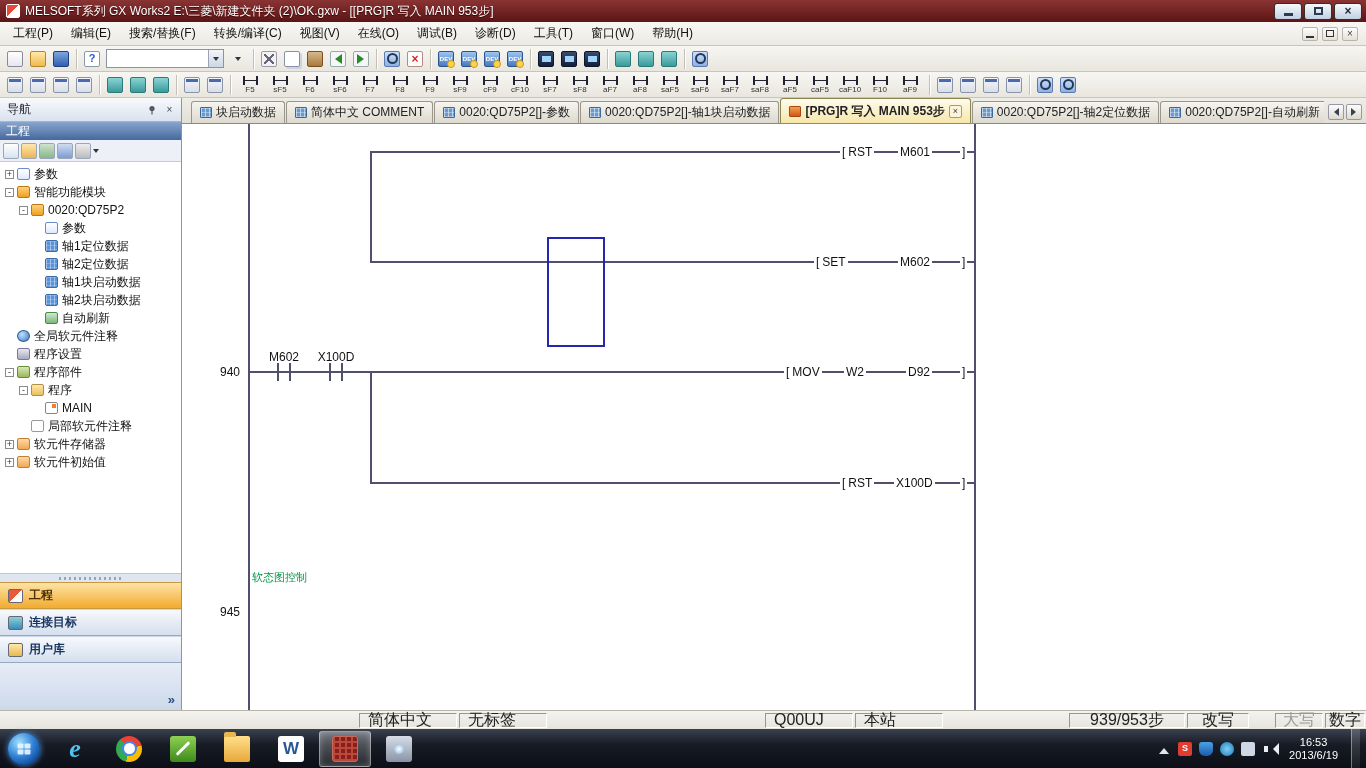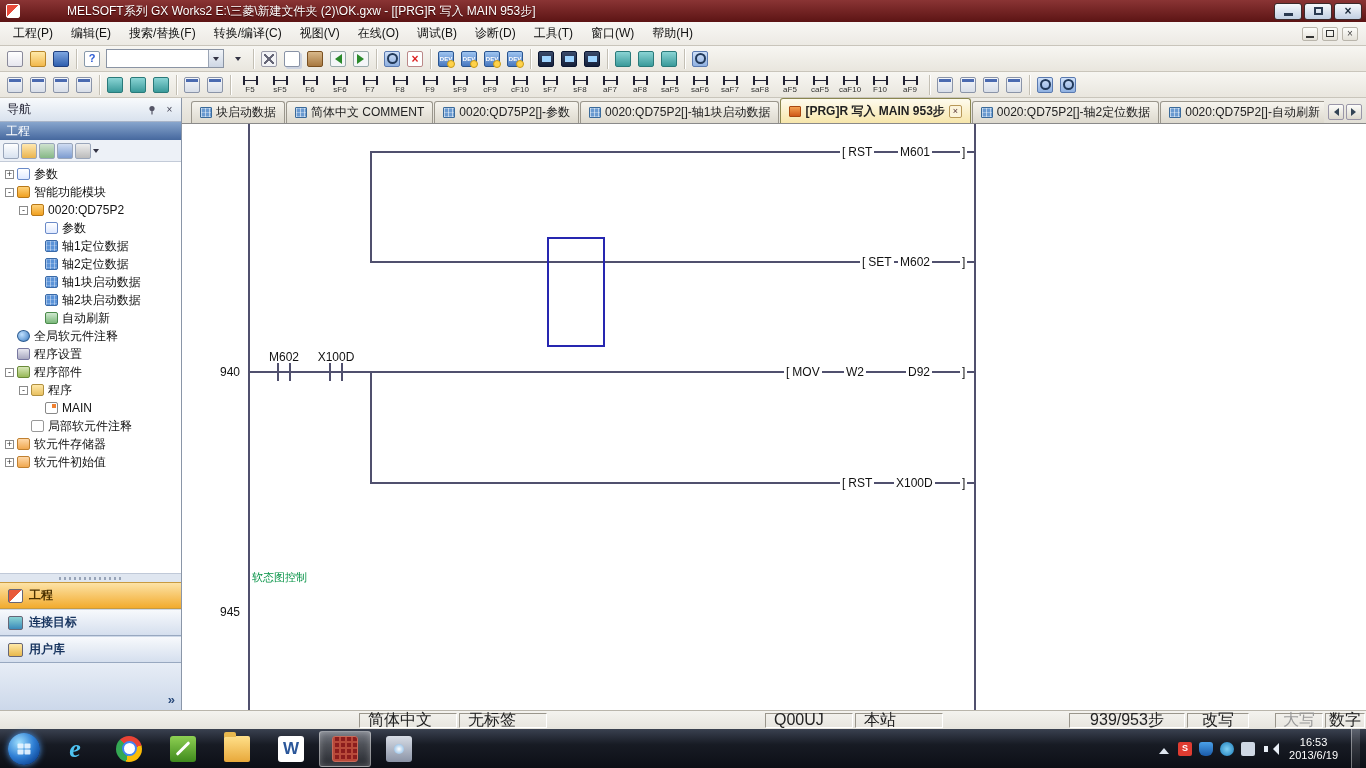--- a/index.html
+++ b/index.html
@@ -2,21 +2,21 @@
 <html><head>
 <meta charset="utf-8">
 <style>
   html,body{margin:0;padding:0;background:#000;}
   *{box-sizing:border-box;}
   .app{position:relative;width:1366px;height:768px;overflow:hidden;
        font-family:"Liberation Sans","DejaVu Sans",sans-serif;font-size:12px;color:#111;background:#fff;}
 
   
   .titlebar{position:absolute;left:0;top:0;width:1366px;height:22px;
-    background:linear-gradient(#8a3434,#5c1414);display:flex;align-items:center;padding:0 4px;color:#fff;gap:42px;}
+    background:linear-gradient(#8a3434,#5c1414);display:flex;align-items:center;padding:0 4px;color:#fff;}
   .app-icon{width:14px;height:14px;margin:0 5px 0 2px;border-radius:2px;
     background:linear-gradient(135deg,#e84a3a 0 50%,#fff 50% 100%);border:1px solid #fff;flex:0 0 auto;}
   .title-text{font-size:12px;white-space:nowrap;overflow:hidden;text-shadow:0 1px 1px #300;}
   .win-btns{margin-left:auto;display:flex;gap:2px;}
   .wbtn{width:28px;height:17px;border-radius:3px;border:1px solid #3a2a2a;
     background:linear-gradient(#f6f9fc,#c2d0e2);display:flex;align-items:center;justify-content:center;color:#1a2a3a;}
   .wbtn .bar{width:9px;height:3px;background:#2a3a50;margin-top:6px;}
   .wbtn .box{width:9px;height:8px;border:2px solid #2a3a50;}
   .wbtn.close{font-weight:bold;font-size:12px;}
 
@@ -730,21 +730,21 @@
         <div class="rail right-rail"></div>
 
         <div class="hline" style="left:188px;top:27px;width:606px;"></div>
         <div class="vline" style="left:188px;top:28px;height:110px;"></div>
         <div class="hline" style="left:188px;top:137px;width:606px;"></div>
 
         <span class="ltext op" style="left:658px;top:28px;">RST</span>
         <span class="ltext" style="left:716px;top:28px;">M601</span>
         <span class="ltext cbr" style="left:778px;top:28px;"></span>
 
-        <span class="ltext op" style="left:678px;top:138px;">SET</span>
+        <span class="ltext op" style="left:632px;top:138px;">SET</span>
         <span class="ltext" style="left:716px;top:138px;">M602</span>
         <span class="ltext cbr" style="left:778px;top:138px;"></span>
 
         <div class="cursor-box" style="left:365px;top:113px;width:58px;height:110px;"></div>
 
         <div class="step-num" style="top:248px;">940</div>
         <div class="hline" style="left:66px;top:247px;width:727px;"></div>
 
         <div class="contact" style="left:80px;top:248px;">
           <span class="contact-label">M602</span>

